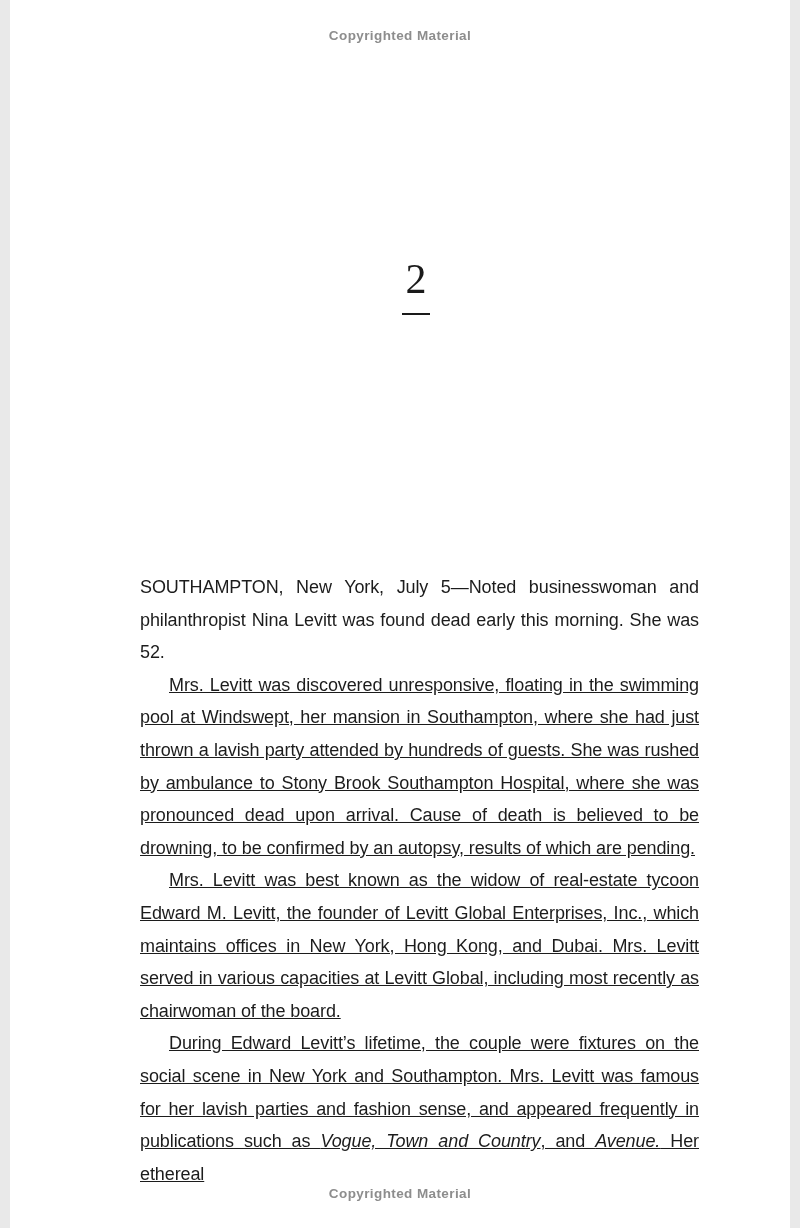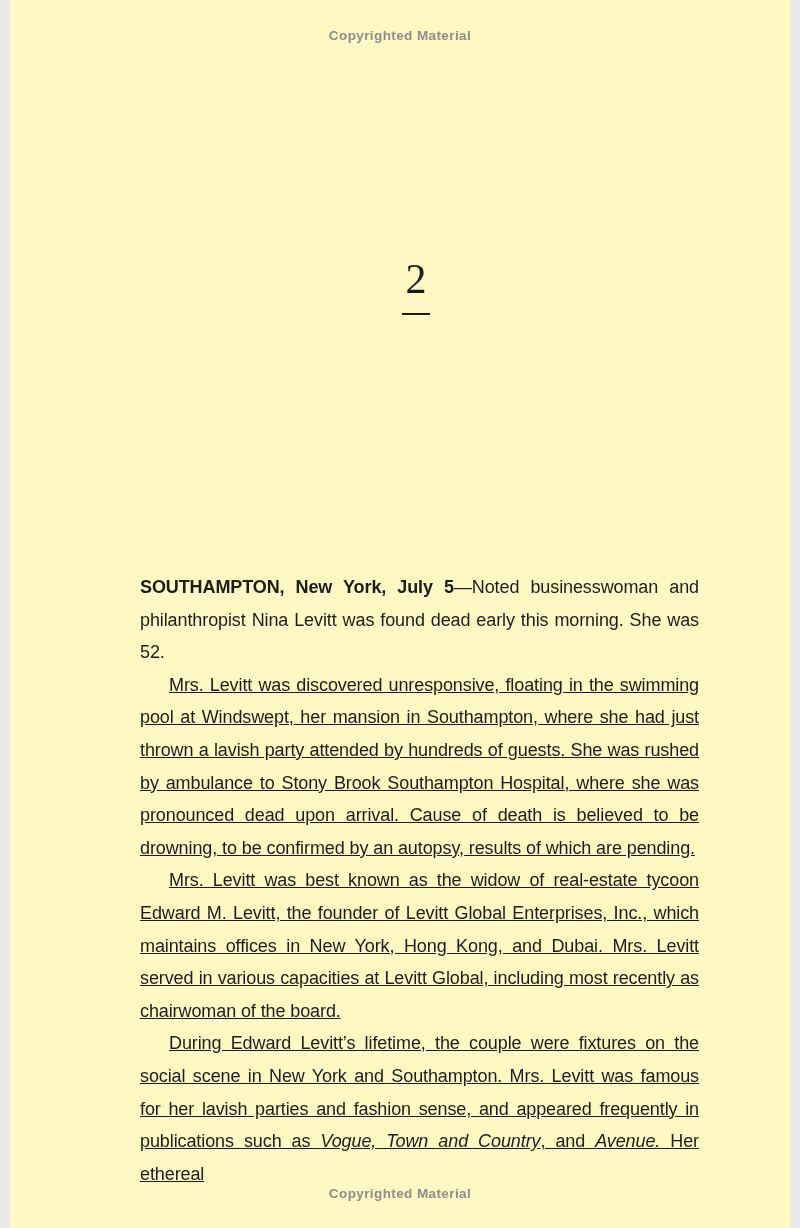--- a/index.html
+++ b/index.html
@@ -2,21 +2,21 @@
 <html><head>
 <meta charset="utf-8">
 <style>
   * { margin: 0; padding: 0; box-sizing: border-box; }
   html, body { background: #e9e9e9; }
   .page {
     position: relative;
     width: 780px;
     height: 1228px;
     margin: 0 auto;
-    background: #fef9c3;
+    background: #ffffff;
     font-family: "Liberation Sans", sans-serif;
     overflow: hidden;
   }
   .notice {
     position: absolute;
     left: 0;
     width: 100%;
     text-align: center;
     font-size: 13.5px;
     font-weight: bold;
@@ -54,21 +54,21 @@
     width: 559px;
     color: #1c1c1c;
     font-size: 18px;
     letter-spacing: -0.1px;
     line-height: 32.6px;
     text-align: justify;
   }
   .para { margin: 0; }
   .para-indent { text-indent: 29px; text-decoration: underline; }
   .para-cont { text-align-last: justify; }
-  .run-bold { font-weight: bold; margin-top: 12px; }
+  .run-bold { font-weight: normal; margin-top: 12px; }
   .run-italic { font-style: italic; }
 </style>
 </head>
 <body>
 
 <div class="page">
 
   <div class="notice notice-top">Copyrighted Material</div>
 
   <div class="chapter">

